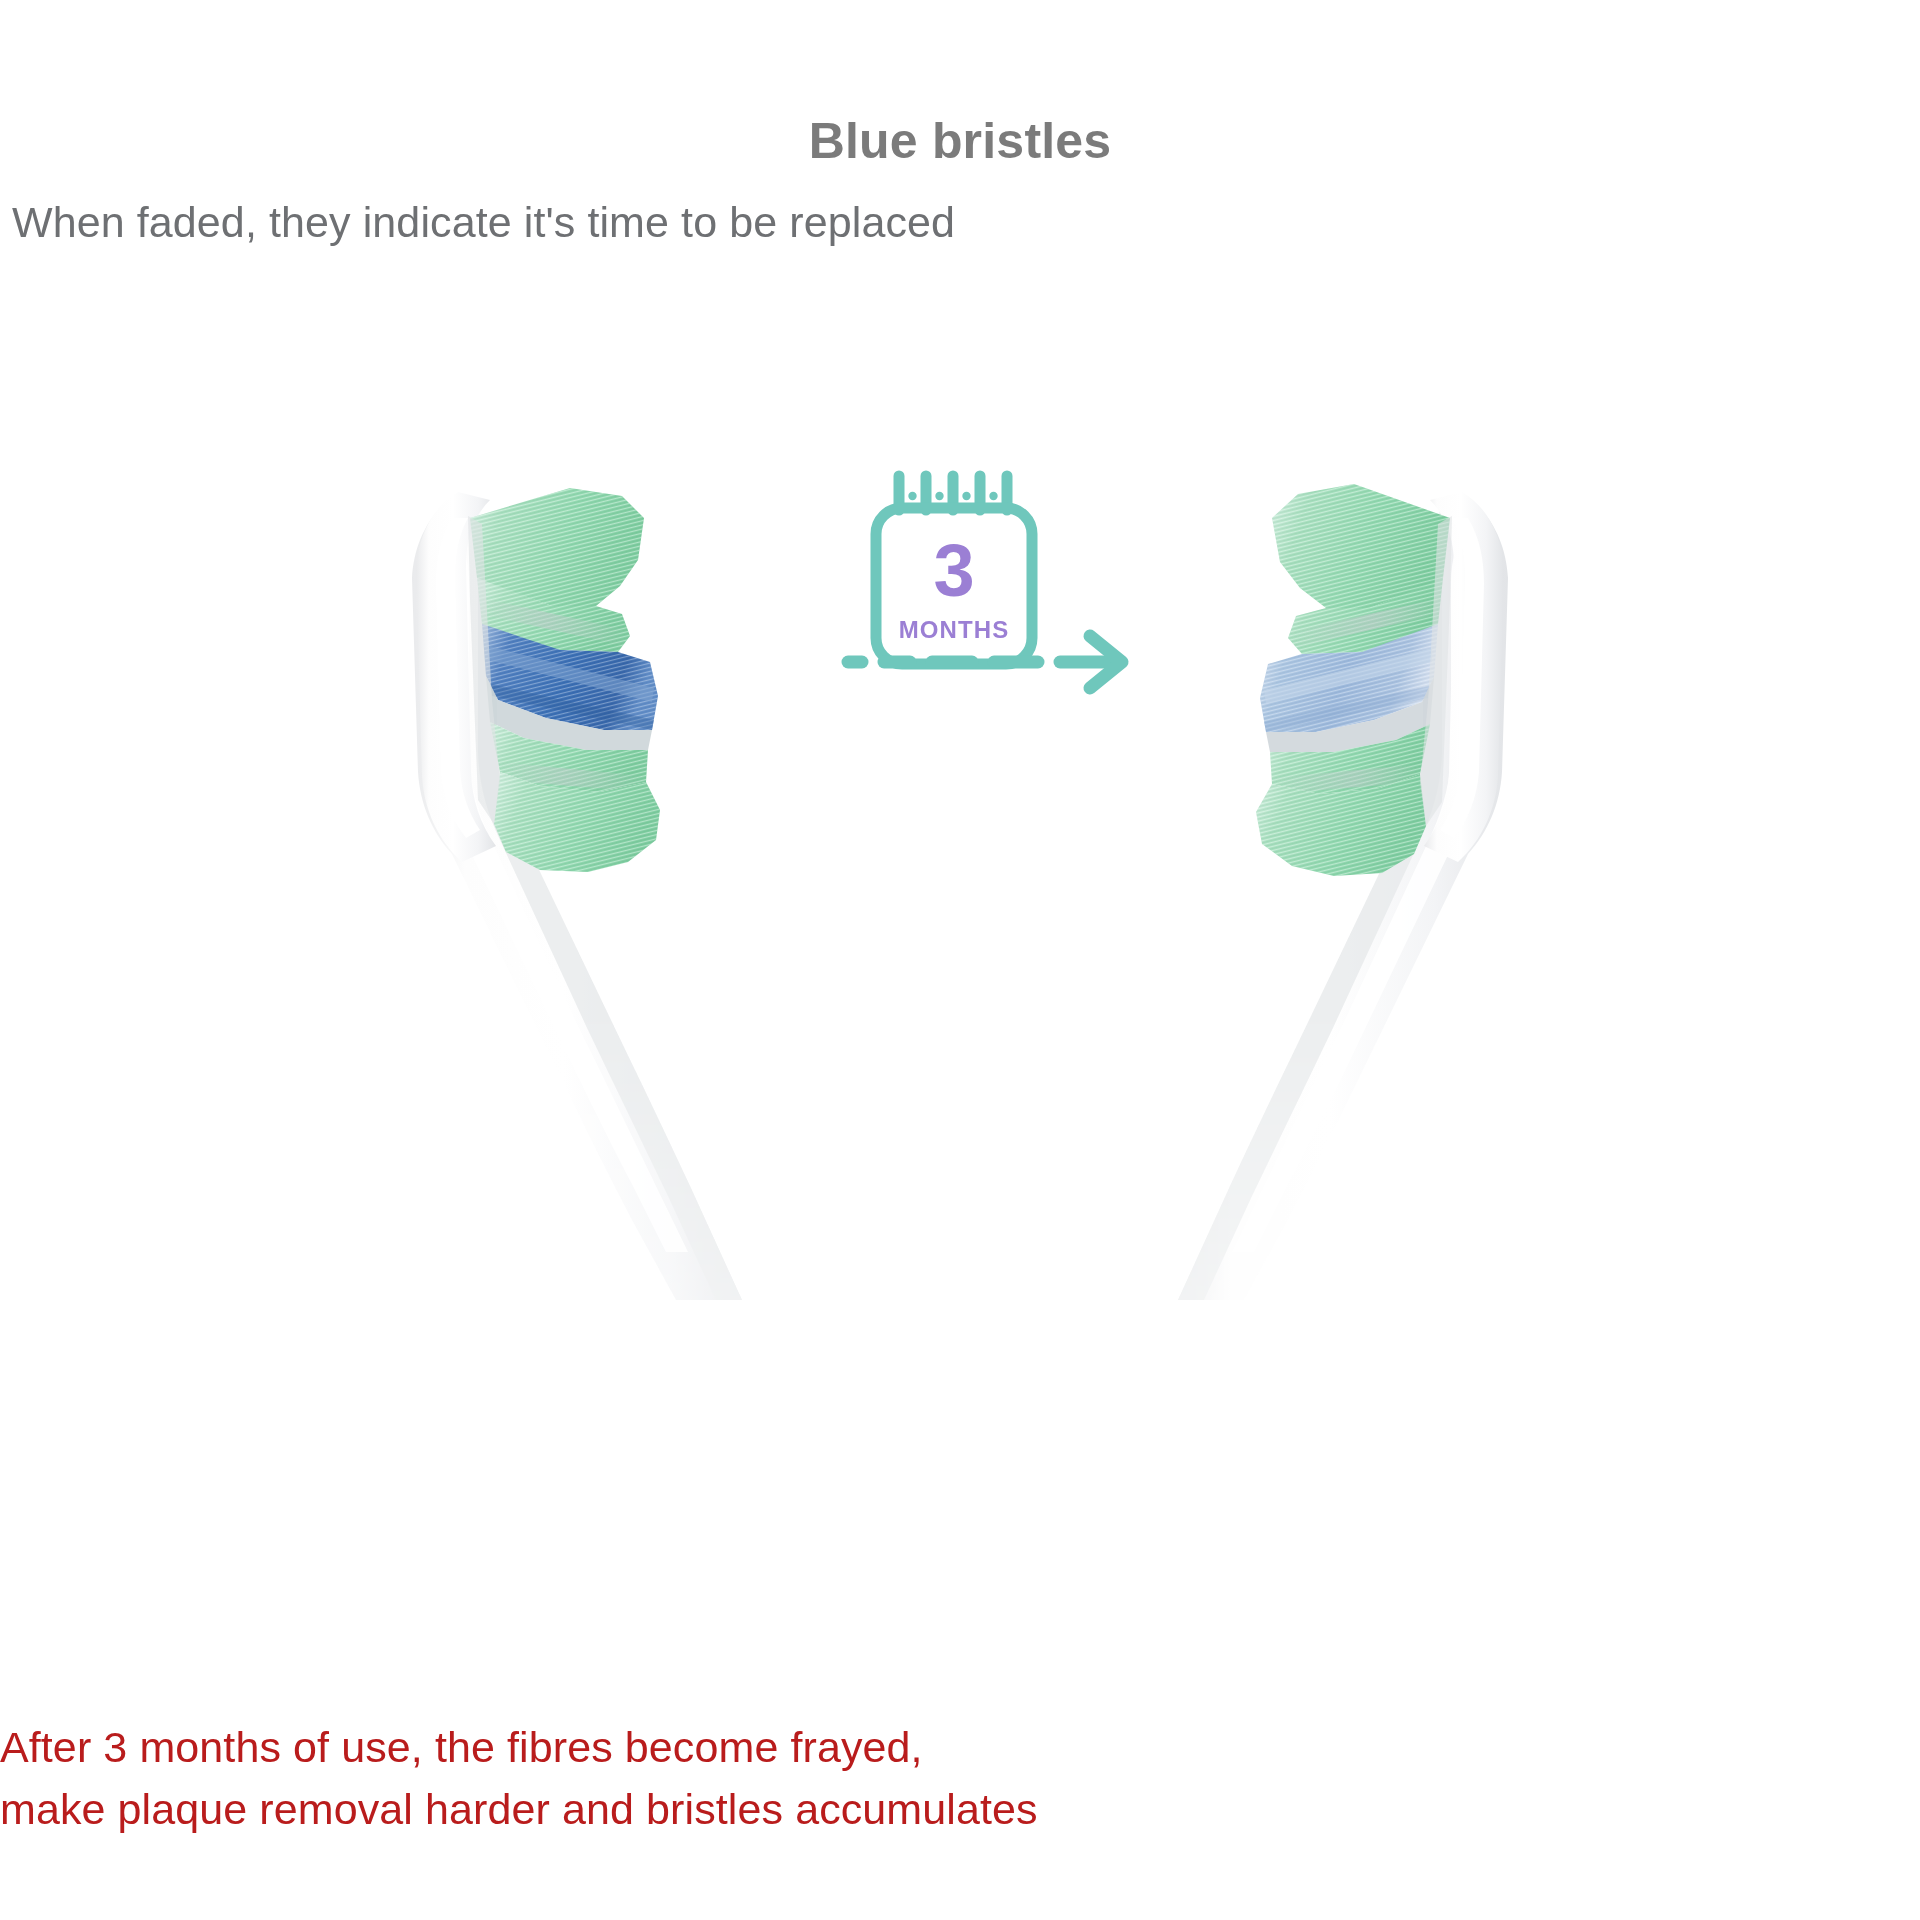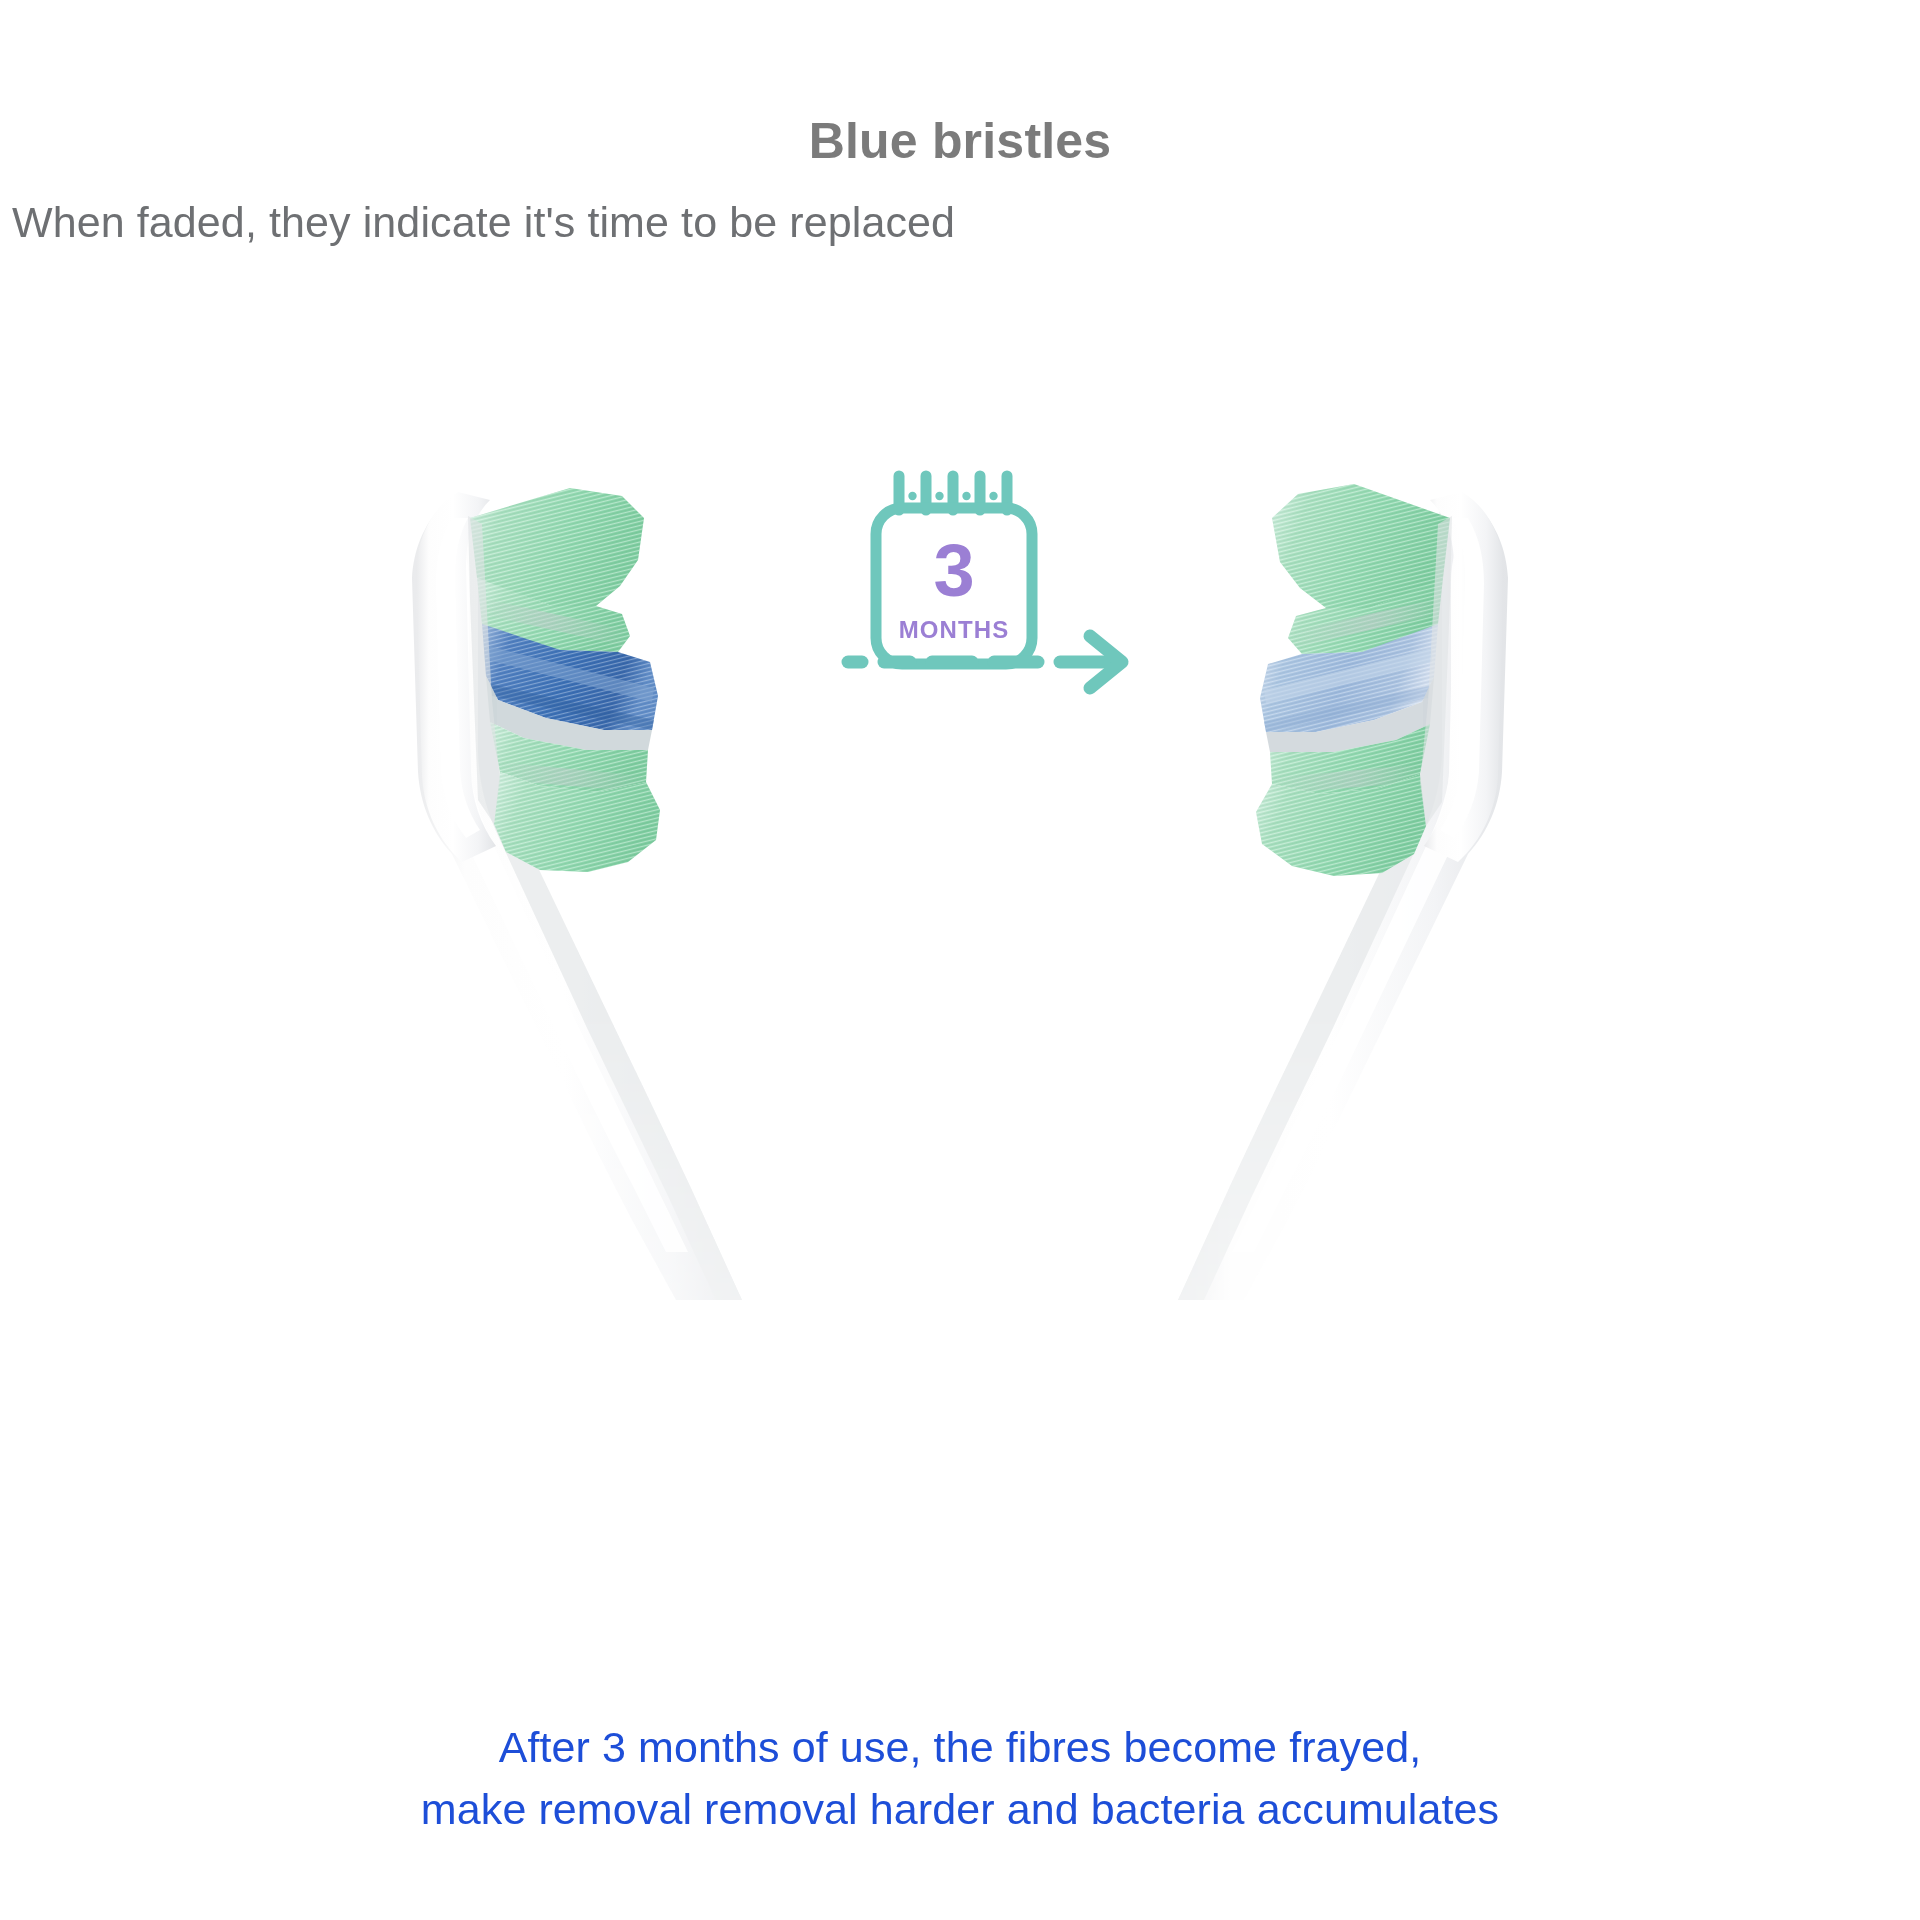--- a/index.html
+++ b/index.html
@@ -47,22 +47,21 @@
     color: #6e7073;
     letter-spacing: 0.1px;
     margin-left: 12px;
   }
 
   .caption {
     position: absolute;
     left: 0;
     top: 1716px;
     width: 1920px;
-    text-align: center;
-    color: #1d4ed8;
+    color: #b91c1c;
   }
   .caption .cline {
     display: block;
     font-size: 43px;
     line-height: 62px;
     font-weight: normal;
     letter-spacing: 0.1px;
   }
 
   
@@ -496,16 +495,16 @@
         <line x1="994" y1="262" x2="1038" y2="262"></line>
         <line x1="1060" y1="262" x2="1118" y2="262"></line>
         <polyline points="1090,236 1122,262 1090,288" stroke-linejoin="round"></polyline>
       </g>
     </svg>
 
   </div>
 
   <div class="caption">
     <span class="cline">After 3 months of use, the fibres become frayed,</span>
-    <span class="cline">make removal removal harder and bacteria accumulates</span>
+    <span class="cline">make plaque removal harder and bristles accumulates</span>
   </div>
 
 </div>
 
 </body></html>

